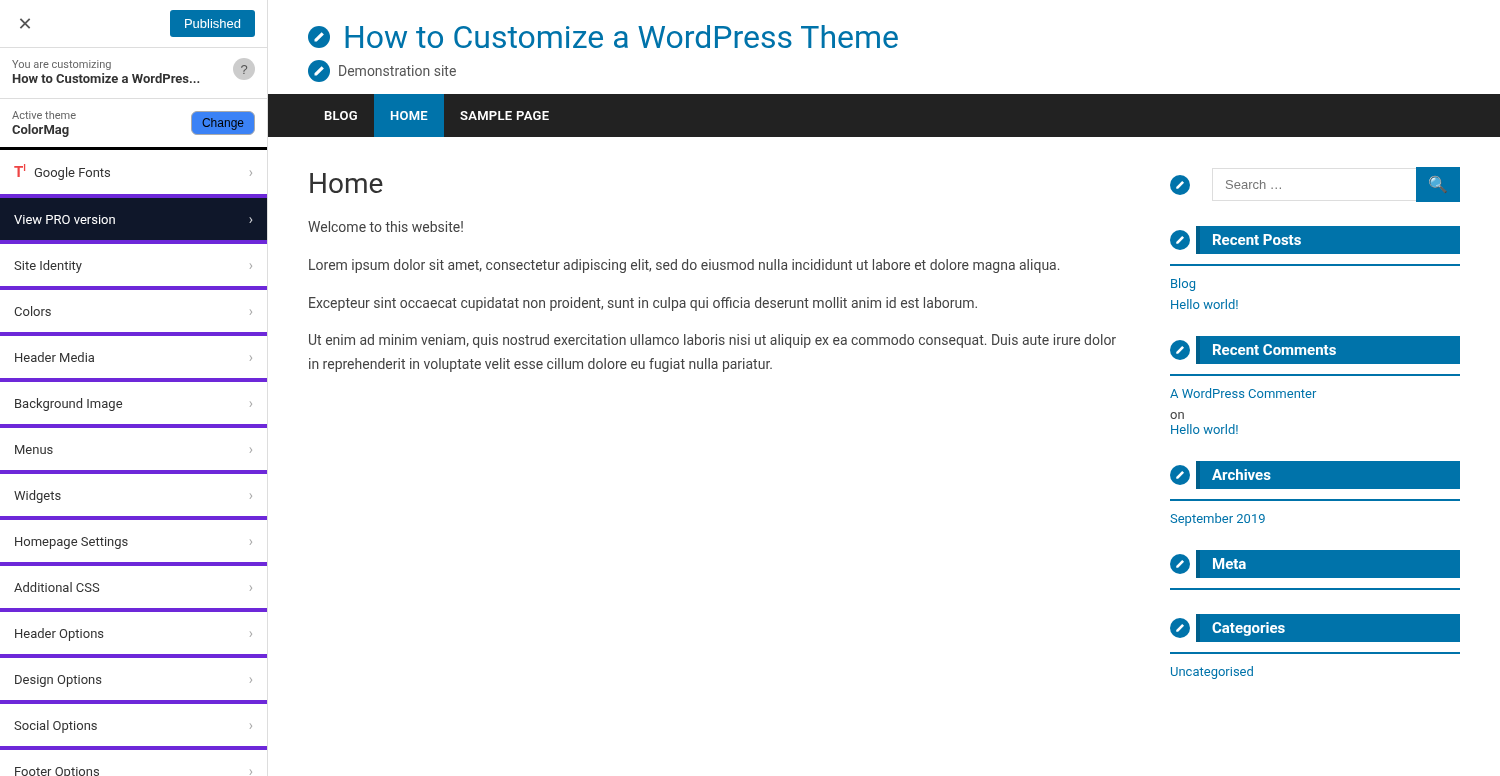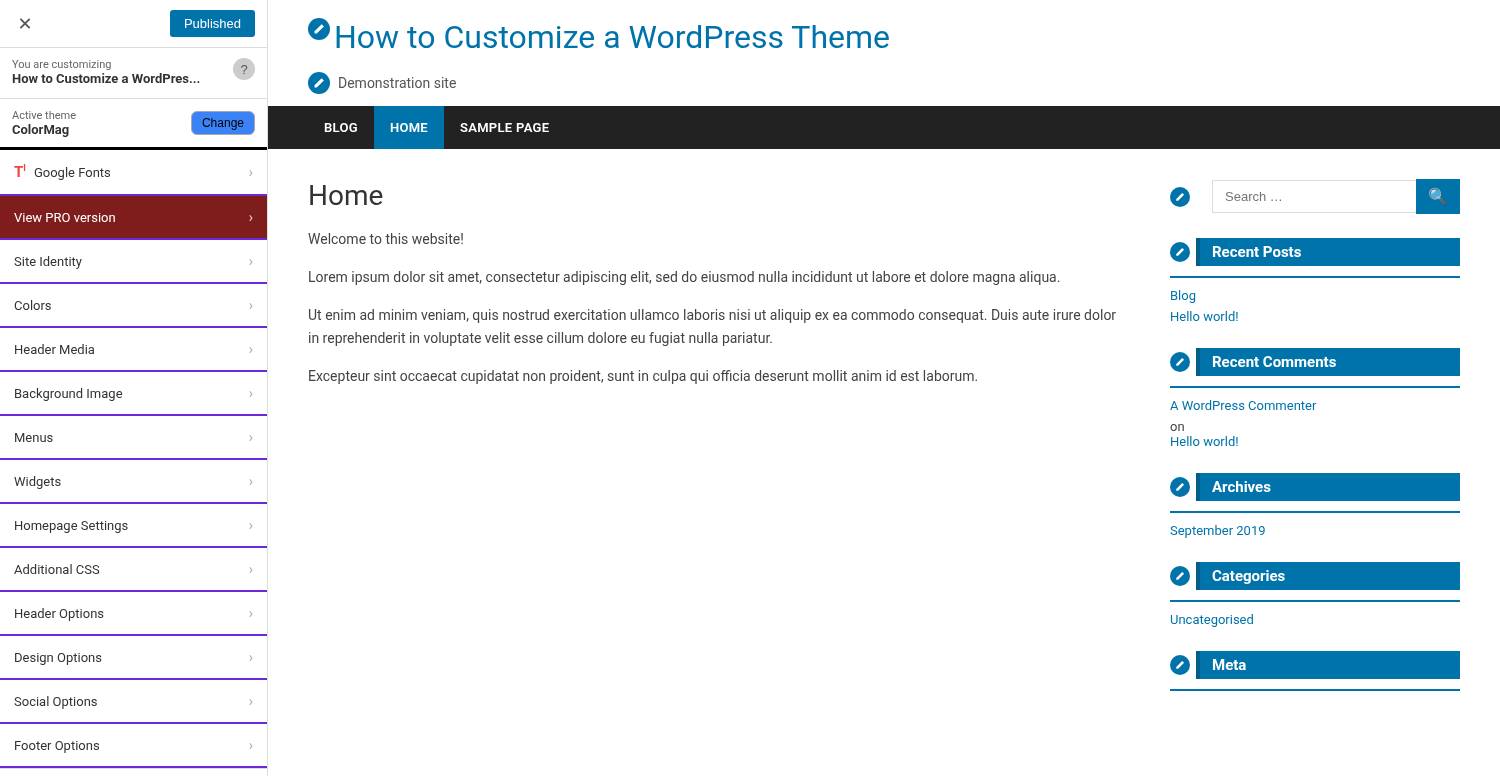--- a/index.html
+++ b/index.html
@@ -61,31 +61,31 @@
       justify-content: space-between;
     }
     .active-theme-text small { display: block; color: #666; font-size: 11px; }
     .active-theme-text strong { display: block; font-size: 13px; color: #333; }
     .change-btn {
       background: #3b82f6; border: 1px solid #aaa; padding: 4px 10px; font-size: 12px; cursor: pointer; border-radius: 6px;
     }
 
     .menu-item {
       background: #fff;
-      border-bottom: 2px solid #6d28d9;
+      border-bottom: 4px solid #6d28d9;
       padding: 13px 14px;
       display: flex;
       align-items: center;
       justify-content: space-between;
       cursor: pointer;
       font-size: 13px;
       color: #333;
     }
     .menu-item.pro {
-      background: #7f1d1d; color: #fff; align-items: flex-end;
+      background: #0f172a; color: #fff; align-items: flex-end;
     }
     .menu-item .chevron { color: #aaa; font-size: 14px; }
     .menu-item.pro .chevron { color: rgba(255,255,255,0.8); }
     .menu-item-left { display: flex; align-items: center; gap: 8px; }
 
     .sidebar-bottom {
       margin-top: auto;
       background: #fff;
       border-top: 1px solid #ddd;
       padding: 10px 14px;
@@ -109,22 +109,23 @@
       overflow-y: auto;
       background: #fff;
     }
 
     .site-header {
       padding: 18px 40px 12px;
       background: #fff;
     }
     .site-title-row {
       display: flex;
-      gap: 4px;
-      margin-bottom: 16px;
+      align-items: center;
+      gap: 13px;
+      margin-bottom: 4px;
     }
     .edit-icon {
       width: 22px; height: 22px;
       background: #0073aa; border-radius: 50%; display: flex; align-items: center; justify-content: center;
     }
     .edit-icon svg { fill: #fff; width: 12px; height: 12px; }
     .site-title {
       font-size: 32px; font-weight: 400; color: #0073aa; text-decoration: none;
     }
     .site-desc-row {
@@ -333,22 +334,22 @@
     <a class="nav-link" href="#">SAMPLE PAGE</a>
   </nav>
 
   <div class="content-area">
 
     <div class="main-content">
       <h1 class="page-heading">Home</h1>
       <div class="page-content">
         <p>Welcome to this website!</p>
         <p>Lorem ipsum dolor sit amet, consectetur adipiscing elit, sed do eiusmod nulla incididunt ut labore et dolore magna aliqua.</p>
+        <p>Excepteur sint occaecat cupidatat non proident, sunt in culpa qui officia deserunt mollit anim id est laborum.</p>
         <p>Ut enim ad minim veniam, quis nostrud exercitation ullamco laboris nisi ut aliquip ex ea commodo consequat. Duis aute irure dolor in reprehenderit in voluptate velit esse cillum dolore eu fugiat nulla pariatur.</p>
-        <p>Excepteur sint occaecat cupidatat non proident, sunt in culpa qui officia deserunt mollit anim id est laborum.</p>
       </div>
     </div>
 
     <div class="sidebar-right">
 
       <div class="widget">
         <div class="widget-title-row">
           <div class="widget-edit-icon">
             <svg viewBox="0 0 16 16" xmlns="http://www.w3.org/2000/svg">
                 <path d="M11.5 1.5l3 3L5 14H2v-3L11.5 1.5z" fill="#fff"></path>
@@ -411,35 +412,35 @@
         </div>
       </div>
 
       <div class="widget">
         <div class="widget-title-row">
           <div class="widget-edit-icon">
             <svg viewBox="0 0 16 16" xmlns="http://www.w3.org/2000/svg">
                 <path d="M11.5 1.5l3 3L5 14H2v-3L11.5 1.5z" fill="#fff"></path>
               </svg>
           </div>
+          <div class="widget-title">Meta</div>
+        </div>
+        <div class="widget-title-underline"></div>
+      </div>
+
+      <div class="widget">
+        <div class="widget-title-row">
+          <div class="widget-edit-icon">
+            <svg viewBox="0 0 16 16" xmlns="http://www.w3.org/2000/svg">
+                <path d="M11.5 1.5l3 3L5 14H2v-3L11.5 1.5z" fill="#fff"></path>
+              </svg>
+          </div>
           <div class="widget-title">Categories</div>
         </div>
         <div class="widget-title-underline"></div>
         <div class="widget-content">
           <a href="#">Uncategorised</a>
         </div>
       </div>
 
-      <div class="widget">
-        <div class="widget-title-row">
-          <div class="widget-edit-icon">
-            <svg viewBox="0 0 16 16" xmlns="http://www.w3.org/2000/svg">
-                <path d="M11.5 1.5l3 3L5 14H2v-3L11.5 1.5z" fill="#fff"></path>
-              </svg>
-          </div>
-          <div class="widget-title">Meta</div>
-        </div>
-        <div class="widget-title-underline"></div>
-      </div>
-
     </div>
   </div>
 </div>
 
 </body></html>

